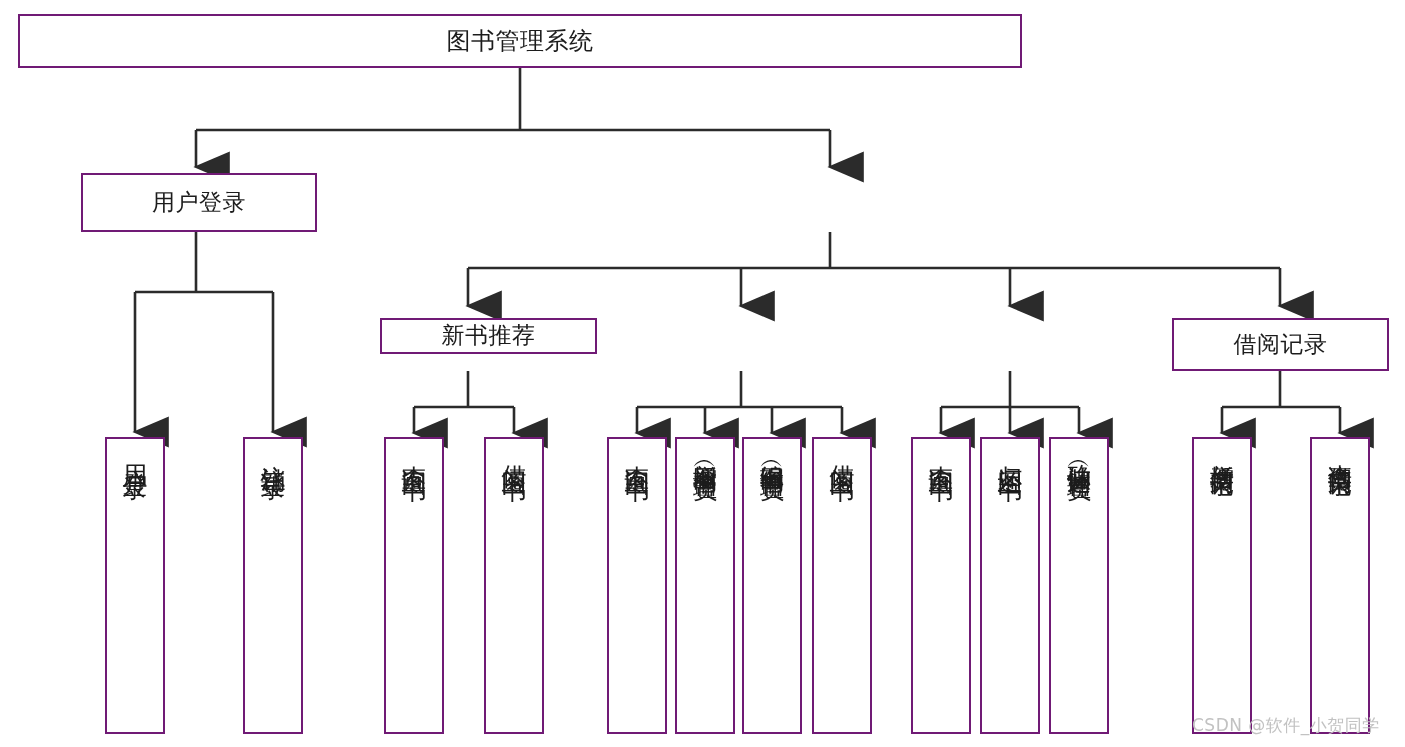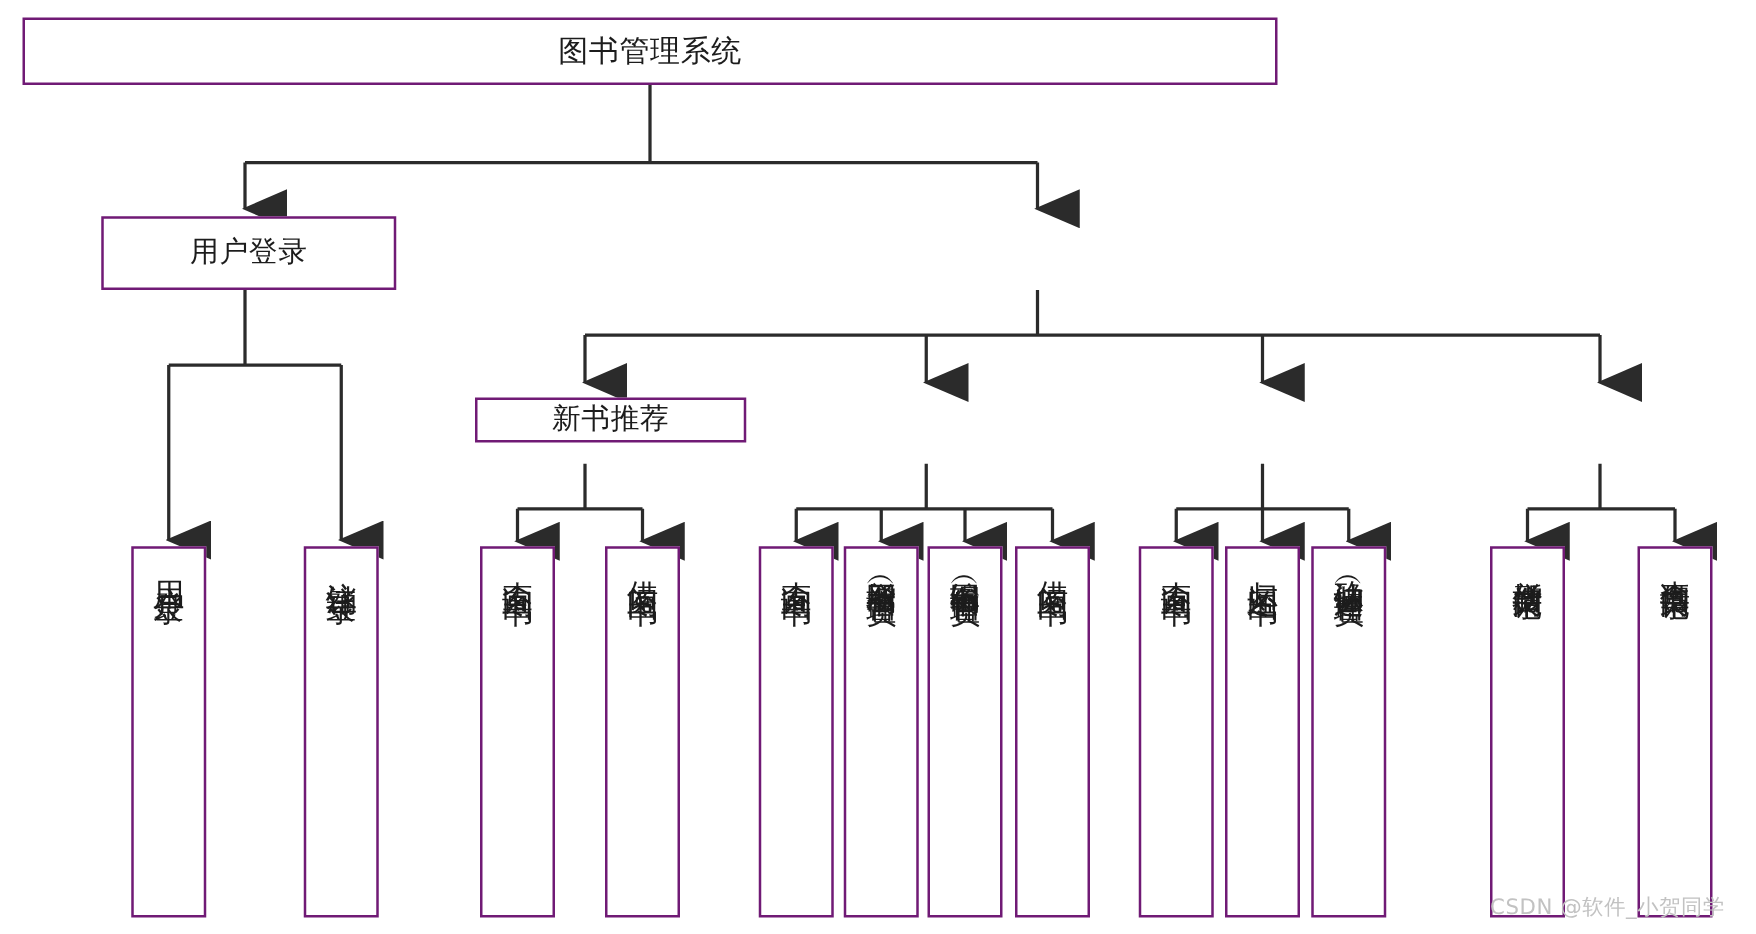--- a/index.html
+++ b/index.html
@@ -130,20 +130,23 @@
     <span class="label">图书管理系统</span>
   </div>
 
   <div class="node h" style="left:81px;top:173px;width:236px;height:59px;">
     <span class="label">用户登录</span>
   </div>
 
   <div class="node h" style="left:360px;top:318px;width:217px;height:36px;margin-left:20px;">
     <span class="label">新书推荐</span>
   </div>
+  <div class="node h" style="left:1172px;top:318px;width:217px;height:53px;">
+    <span class="label">借阅记录</span>
+  </div>
 
   <div class="node v" style="left:105px;top:437px;width:60px;height:297px;">
     <span class="label">用户登录</span>
   </div>
   <div class="node v" style="left:243px;top:437px;width:60px;height:297px;">
     <span class="label">注销登录</span>
   </div>
 
   <div class="node v" style="left:384px;top:437px;width:60px;height:297px;">
     <span class="label">查询图书</span>

